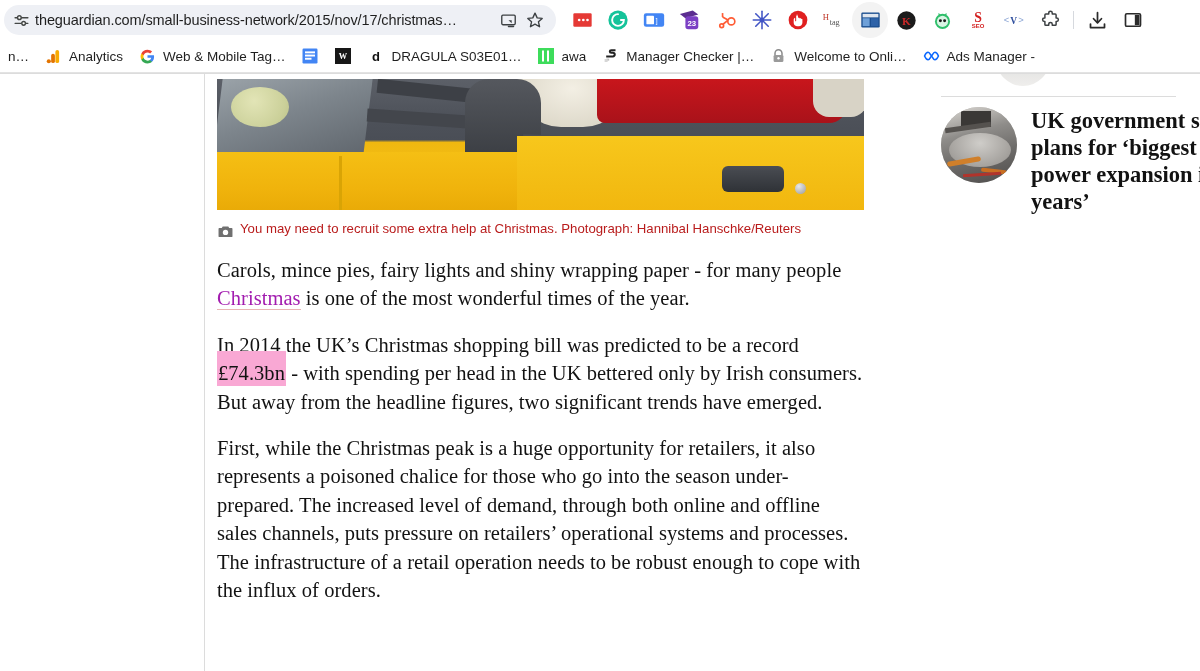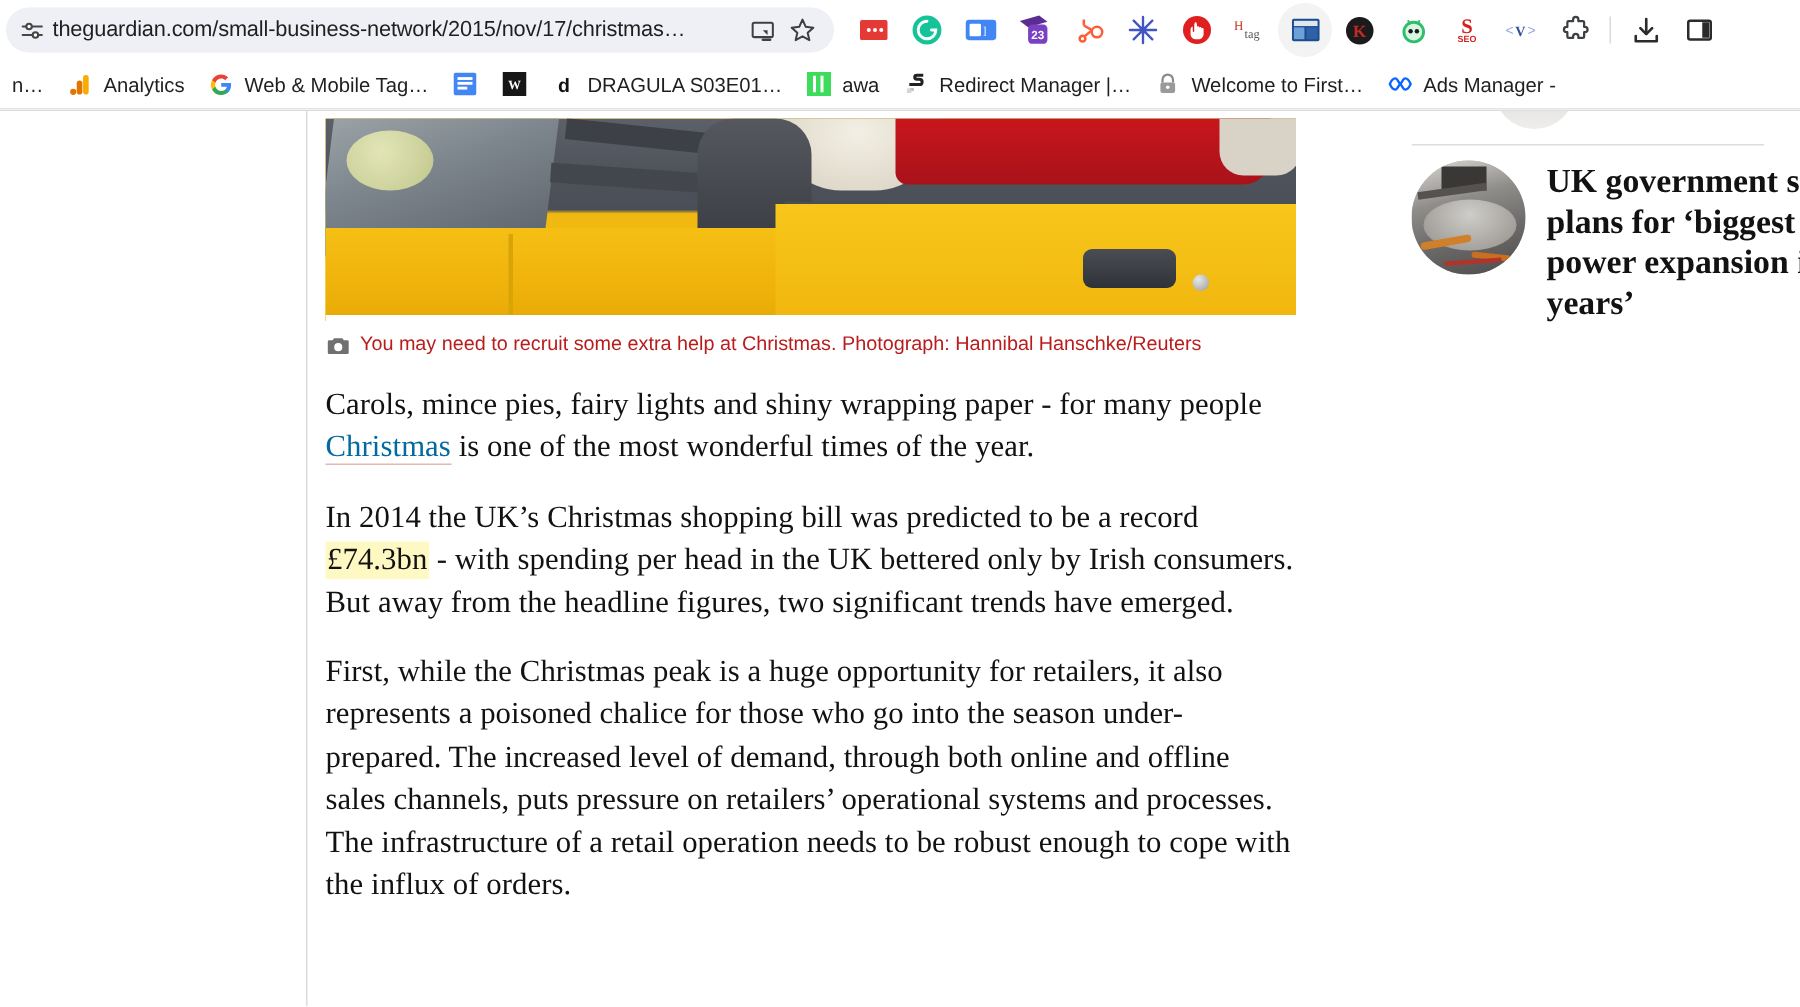--- a/index.html
+++ b/index.html
@@ -186,28 +186,28 @@
   .body-p {
     font-family: "Liberation Serif", serif;
     font-size: 20.5px;
     line-height: 28.4px;
     color: #121212;
     margin: 18px 0 0 0;
     letter-spacing: 0.05px;
   }
   .body-p:first-of-type { margin-top: 14px; }
   a.inline-link {
-    color: #0369a1;
+    color: #a21caf;
     text-decoration: none;
     border-bottom: 1px solid #e8b5b5;
   }
   mark.hl {
-    background: #fef9c3;
+    background: #f9a8d4;
     color: #121212;
-    padding: 1px 1px 2px 1px;
+    padding: 11px 1px 2px 1px;
   }
 
   
   #right-rail {
     position: absolute;
     left: 941px; top: 1px;
     width: 259px;
     height: 597px;
     overflow: hidden;
   }
@@ -489,32 +489,32 @@
     </div>
 
     <div class="bm">
       <span class="bm-ico">
         <svg width="16" height="16" viewBox="0 0 16 16">
             <path d="M12.5 2.2H8.3c-2 0-2 2.6 0 2.6h1.5c2.6 0 2.6 3.6 0 3.6H3.2" fill="none" stroke="#222" stroke-width="2"></path>
             <path d="M6.2 11.6H3.4" stroke="#bbb" stroke-width="2"></path>
             <rect x="1.6" y="11" width="3" height="3" fill="#d6d6d6"></rect>
           </svg>
       </span>
-      <span class="bm-label">Redirect Manager |…</span>
+      <span class="bm-label">Manager Checker |…</span>
     </div>
 
     <div class="bm">
       <span class="bm-ico">
         <svg width="15" height="16" viewBox="0 0 15 16">
             <path d="M4 7V5.2a3.5 3.5 0 017 0V7" fill="none" stroke="#8a8a8a" stroke-width="1.5"></path>
             <rect x="2.6" y="7" width="9.8" height="7" rx="1.3" fill="#9a9a9a"></rect>
             <circle cx="7.5" cy="10.2" r="1.2" fill="#fff"></circle>
           </svg>
       </span>
-      <span class="bm-label">Welcome to First…</span>
+      <span class="bm-label">Welcome to Onli…</span>
     </div>
 
     <div class="bm">
       <span class="bm-ico">
         <svg width="19" height="14" viewBox="0 0 22 14" fill="none" stroke="#0866ff" stroke-width="2">
           <path d="M2 7c1.6-3.6 3.2-4.8 4.6-4.8C9 2.2 10 7 11 7s2-4.8 4.4-4.8C16.8 2.2 18.4 3.4 20 7c-1.6 3.6-3.2 4.8-4.6 4.8C13 11.8 12 7 11 7s-2 4.8-4.4 4.8C5.2 11.8 3.6 10.6 2 7z"></path>
         </svg>
       </span>
       <span class="bm-label">Ads Manager -</span>
     </div>

